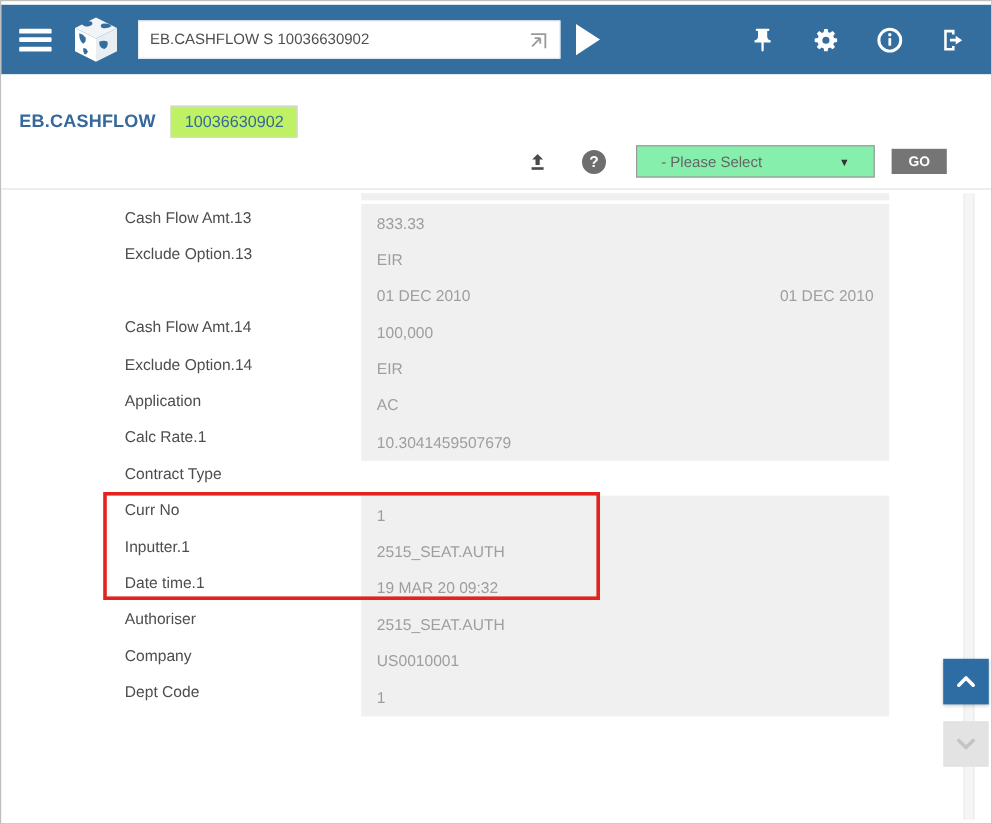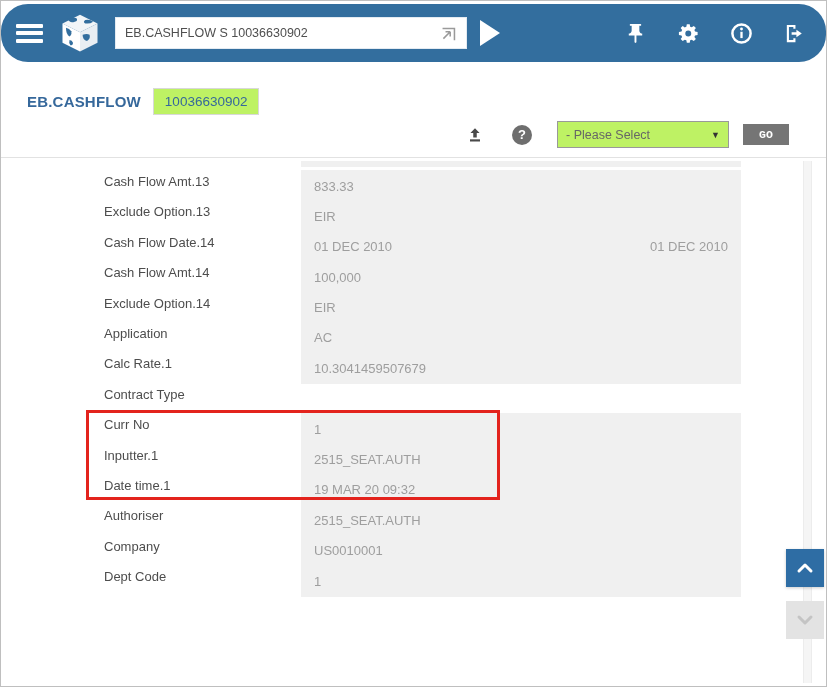--- a/index.html
+++ b/index.html
@@ -2,52 +2,52 @@
 <html><head>
 <meta charset="utf-8">
 <style>
   * { margin:0; padding:0; box-sizing:border-box; }
   body { font-family:"Liberation Sans", sans-serif; background:#fff; }
   .page { position:relative; width:827px; height:687px; background:#fff;
           border:1px solid #bfbfbf; overflow:hidden; }
 
   
   .appbar { margin-top:3px; height:58px; background:#336e9e;
-            display:flex; align-items:center; padding:0 15px;border-radius:27px; }
+            display:flex; align-items:center; padding:0 15px; }
   .burger { width:27px; cursor:pointer; }
   .burger div { height:4px; background:#fff; margin:3.5px 0; border-radius:1px; }
   .logo { margin-left:16px; width:42px; height:42px; display:flex; }
   .cmdline { margin-left:14px; width:352px; height:32px; background:#fff;
              border:1px solid #e4ebf2; display:flex; align-items:center; padding:0 9px; }
   .cmdline input { border:none; outline:none; flex:1; font-size:12.5px; color:#4f4f4f;
                    font-family:"Liberation Sans", sans-serif; background:transparent; }
   .launch { width:17px; height:17px; flex:0 0 auto; cursor:pointer; }
   .play { margin-left:13px; width:0; height:0; border-left:20px solid #fff;
           border-top:13px solid transparent; border-bottom:13px solid transparent; cursor:pointer; }
   .appbar-right { margin-left:auto; display:flex; align-items:center; gap:30px; padding-right:5px; }
   .abicon { width:23px; height:23px; cursor:pointer; display:flex; }
 
   
   .rec-header { height:96px; border-bottom:1px solid #e2e2e2; position:relative; background:#fff; }
-  .rec-title { position:absolute; left:26px; top:26px; display:flex; align-items:center; }
+  .rec-title { position:absolute; left:15px; top:26px; display:flex; align-items:center; }
   .title-text { font-size:15px; font-weight:bold; color:#36689b; letter-spacing:.2px; }
   .badge { margin-left:12px; padding:5px 11px; border:1px solid #d8d8d8; background:#bef264;
            color:#36689b; font-size:13.5px; }
   .toolbar { position:absolute; right:37px; bottom:9px; display:flex; align-items:center; }
   .upload { width:20px; height:20px; margin-right:27px; cursor:pointer; }
   .help { width:20px; height:20px; margin-right:25px; border-radius:50%; background:#6e6e6e;
           color:#fff; font-size:13px; font-weight:bold; display:flex; align-items:center;
           justify-content:center; cursor:pointer; }
-  .select { width:172px; height:27px; border:1px solid #999; background:#bef264; display:flex;
-            align-items:center; justify-content:space-between; padding:0 8px; font-size:12.5px;
+  .select { width:199px; height:27px; border:1px solid #999; background:#86efac; display:flex;
+            align-items:center; justify-content:space-between; padding:0 20px; font-size:12.5px;
             color:#666; cursor:pointer; }
   .select .caret { font-size:9px; color:#333; }
   .go { margin-left:14px; width:46px; height:21px; background:#757575; color:#fff;
         font-size:11.5px; font-weight:bold; border:none; display:flex; align-items:center;
-        justify-content:center; cursor:pointer; font-family:Liberation Mono, monospace; }
+        justify-content:center; cursor:pointer; font-family:Liberation Sans, sans-serif; }
 
   
   .content { position:relative; height:528px; }
   .sliver { margin:3px 85px 3px 300px; height:6px; background:#f0f0f0; }
   .row { position:relative; height:30.4px; }
   .flabel { position:absolute; left:103px; top:0; line-height:24px; font-size:13px; color:#4d4d4d; }
   .fbar { position:absolute; left:300px; right:85px; top:0; height:24px; background:#f0f0f0;
           display:flex; justify-content:space-between; align-items:center; padding:16px 13px;
           font-size:13px; color:#9e9e9e; }
   .hl-box { position:absolute; left:85px; top:249px; width:414px; height:90px;
@@ -142,21 +142,20 @@
             <span>833.33</span>
           </div>
       </div>
       <div class="row">
         <span class="flabel">Exclude Option.13</span>
         <div class="fbar">
             <span>EIR</span>
           </div>
       </div>
       <div class="row">
-        <span class="flabel">Cash Flow Date.14</span>
         <div class="fbar">
             <span>01 DEC 2010</span>
             <span>01 DEC 2010</span>
           </div>
       </div>
       <div class="row">
         <span class="flabel">Cash Flow Amt.14</span>
         <div class="fbar">
             <span>100,000</span>
           </div>

